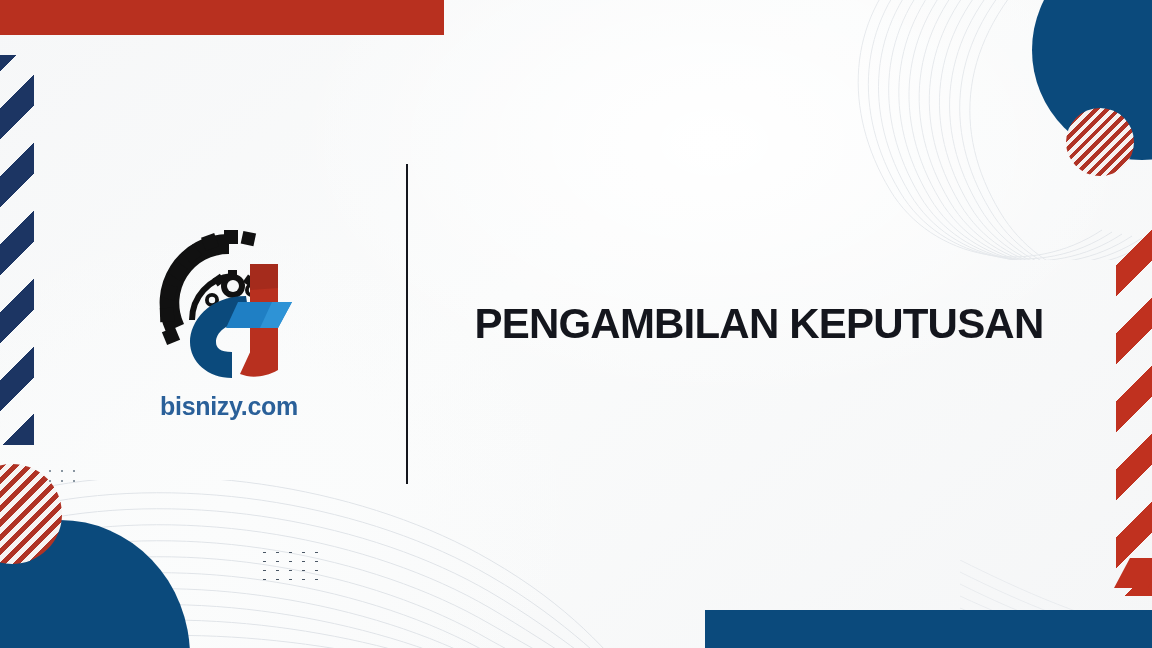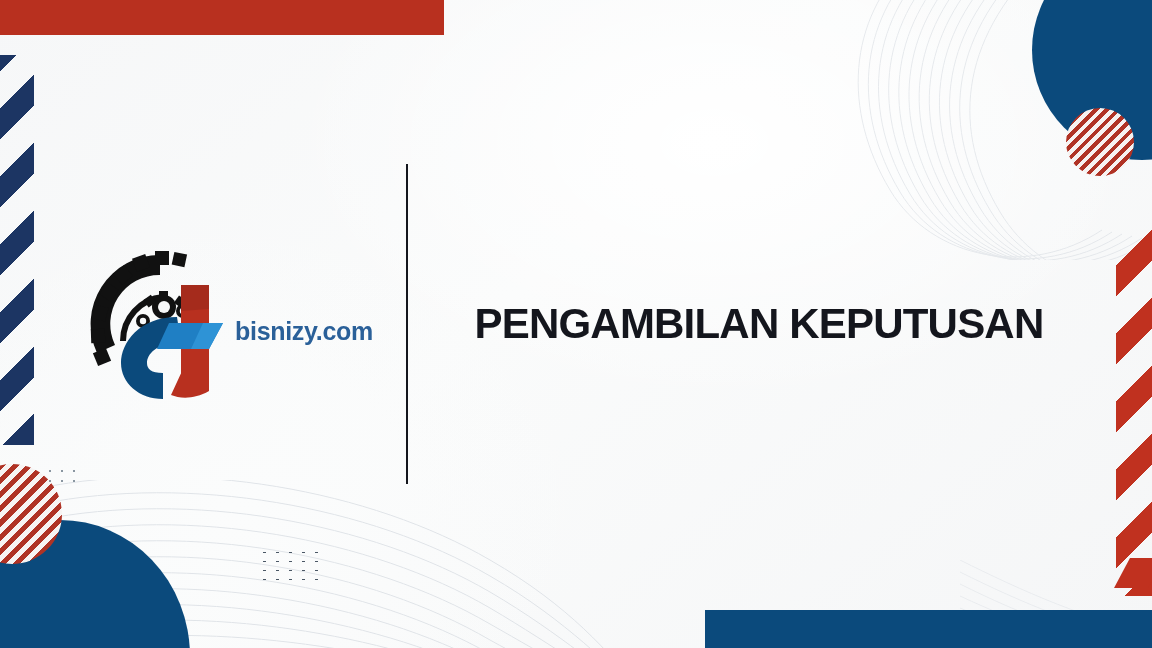--- a/index.html
+++ b/index.html
@@ -215,21 +215,21 @@
   .content-row {
     display: flex;
     align-items: center;
     gap: 0;
     margin-left: -18px;
   }
 
   .brand-block {
     width: 310px;
     display: flex;
-    flex-direction: row;
+    flex-direction: column;
     align-items: center;
     justify-content: center;
   }
   .brand-logo {
     width: 150px;
     height: 150px;
     display: block;
   }
   .brand-name {
     margin-top: 14px;

